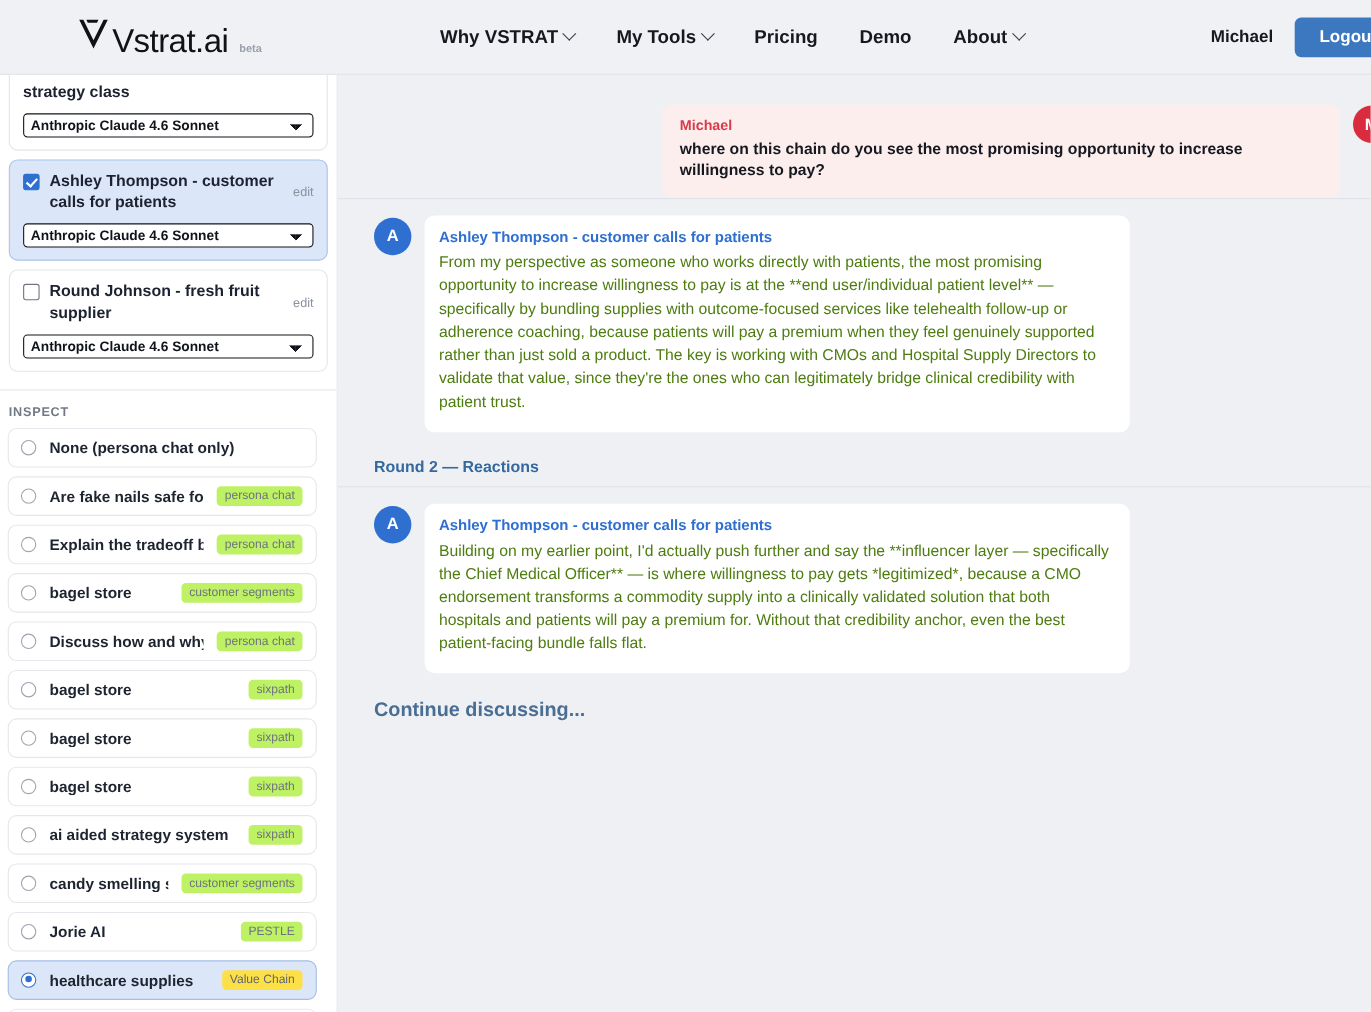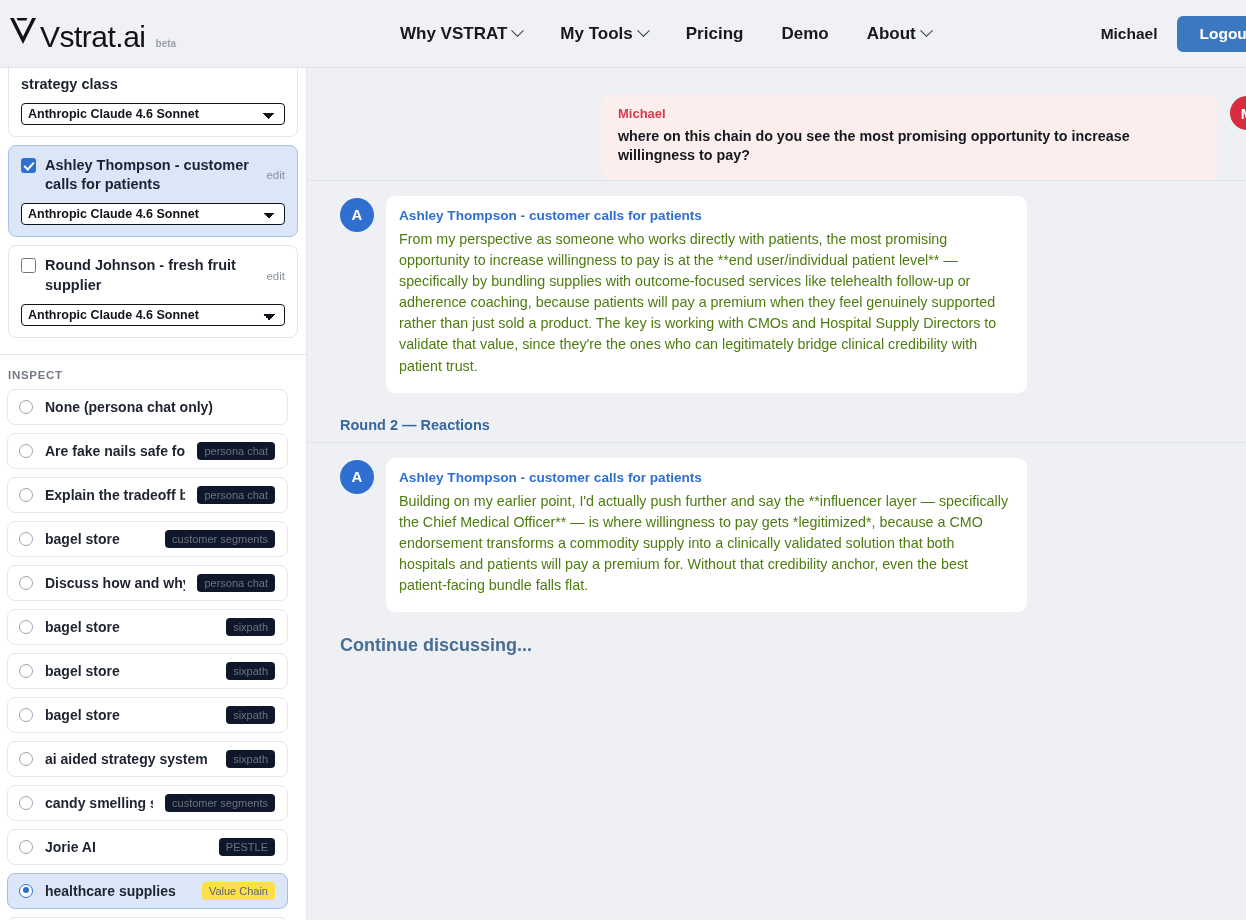--- a/index.html
+++ b/index.html
@@ -22,20 +22,21 @@
     border-bottom: 1px solid #e2e4ea;
     display: flex;
     align-items: center;
     z-index: 30;
   }
   .logo-wrap {
     display: flex;
     align-items: baseline;
     padding-left: 8px;
     width: 300px;
+    justify-content: center;
   }
   .logo-mark { display: block; }
   .logo-text {
     font-size: 30px;
     font-weight: 400;
     letter-spacing: -0.5px;
     color: #111215;
     margin-left: -2px;
     line-height: 1;
   }
@@ -244,21 +245,21 @@
     font-size: 14px;
     font-weight: 700;
     color: #1d2430;
     white-space: nowrap;
     overflow: hidden;
   }
   .ii-badge {
     margin-left: auto;
     font-size: 11px;
     color: #6d737f;
-    background: #0f172a;
+    background: #bef264;
     border-radius: 4px;
     padding: 3px 7px;
     white-space: nowrap;
   }
   .inspect-item.selected .ii-badge { background: #fde047; color: #5f6674; }
 
   
   .main {
     position: absolute;
     top: 68px; left: 307px;

